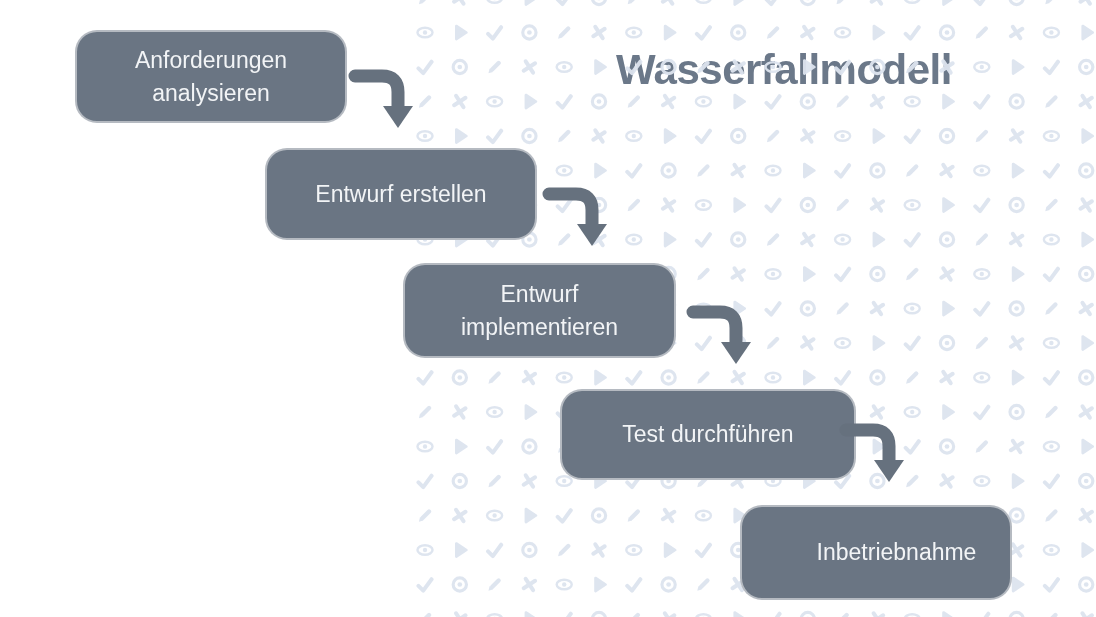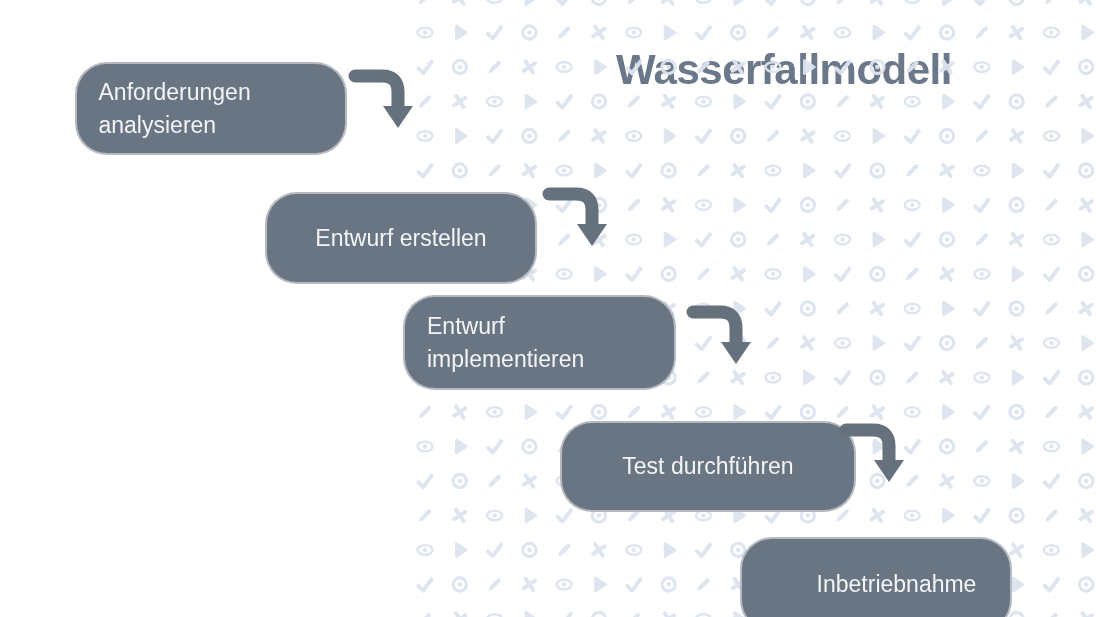--- a/index.html
+++ b/index.html
@@ -33,36 +33,35 @@
     left: 0;
     top: 0;
     z-index: 2;
     pointer-events: none;
   }
   .step {
     position: absolute;
     z-index: 3;
     background: var(--box, #6a7583);
     border: 2px solid var(--boxborder, rgba(255,255,255,0.5));
-    border-radius: 32px;
+    border-radius: 22px;
     box-sizing: border-box;
     display: flex;
     align-items: center;
     justify-content: center;
-    text-align: left;
+    text-align: center;
     color: var(--boxtext, #f2f4f6);
     font-size: 23px;
-    margin-top: 32px;
   }
   .step-label {
     max-width: 225px;
     line-height: 1.42;
   }
   .step-1 { left: 75px;  top: 30px;  width: 272px; height: 93px; }
-  .step-2 { left: 265px; top: 160px; width: 272px; height: 92px; }
+  .step-2 { left: 265px; top: 148px; width: 272px; height: 92px; }
   .step-3 { left: 403px; top: 263px; width: 273px; height: 95px; }
   .step-4 { left: 560px; top: 389px; width: 296px; height: 91px; }
   .step-5 { left: 740px; top: 505px; width: 272px; height: 95px; padding-left: 41px; }
   .elbow {
     position: absolute;
     z-index: 3;
     overflow: visible;
   }
   .elbow-line {
     fill: none;

